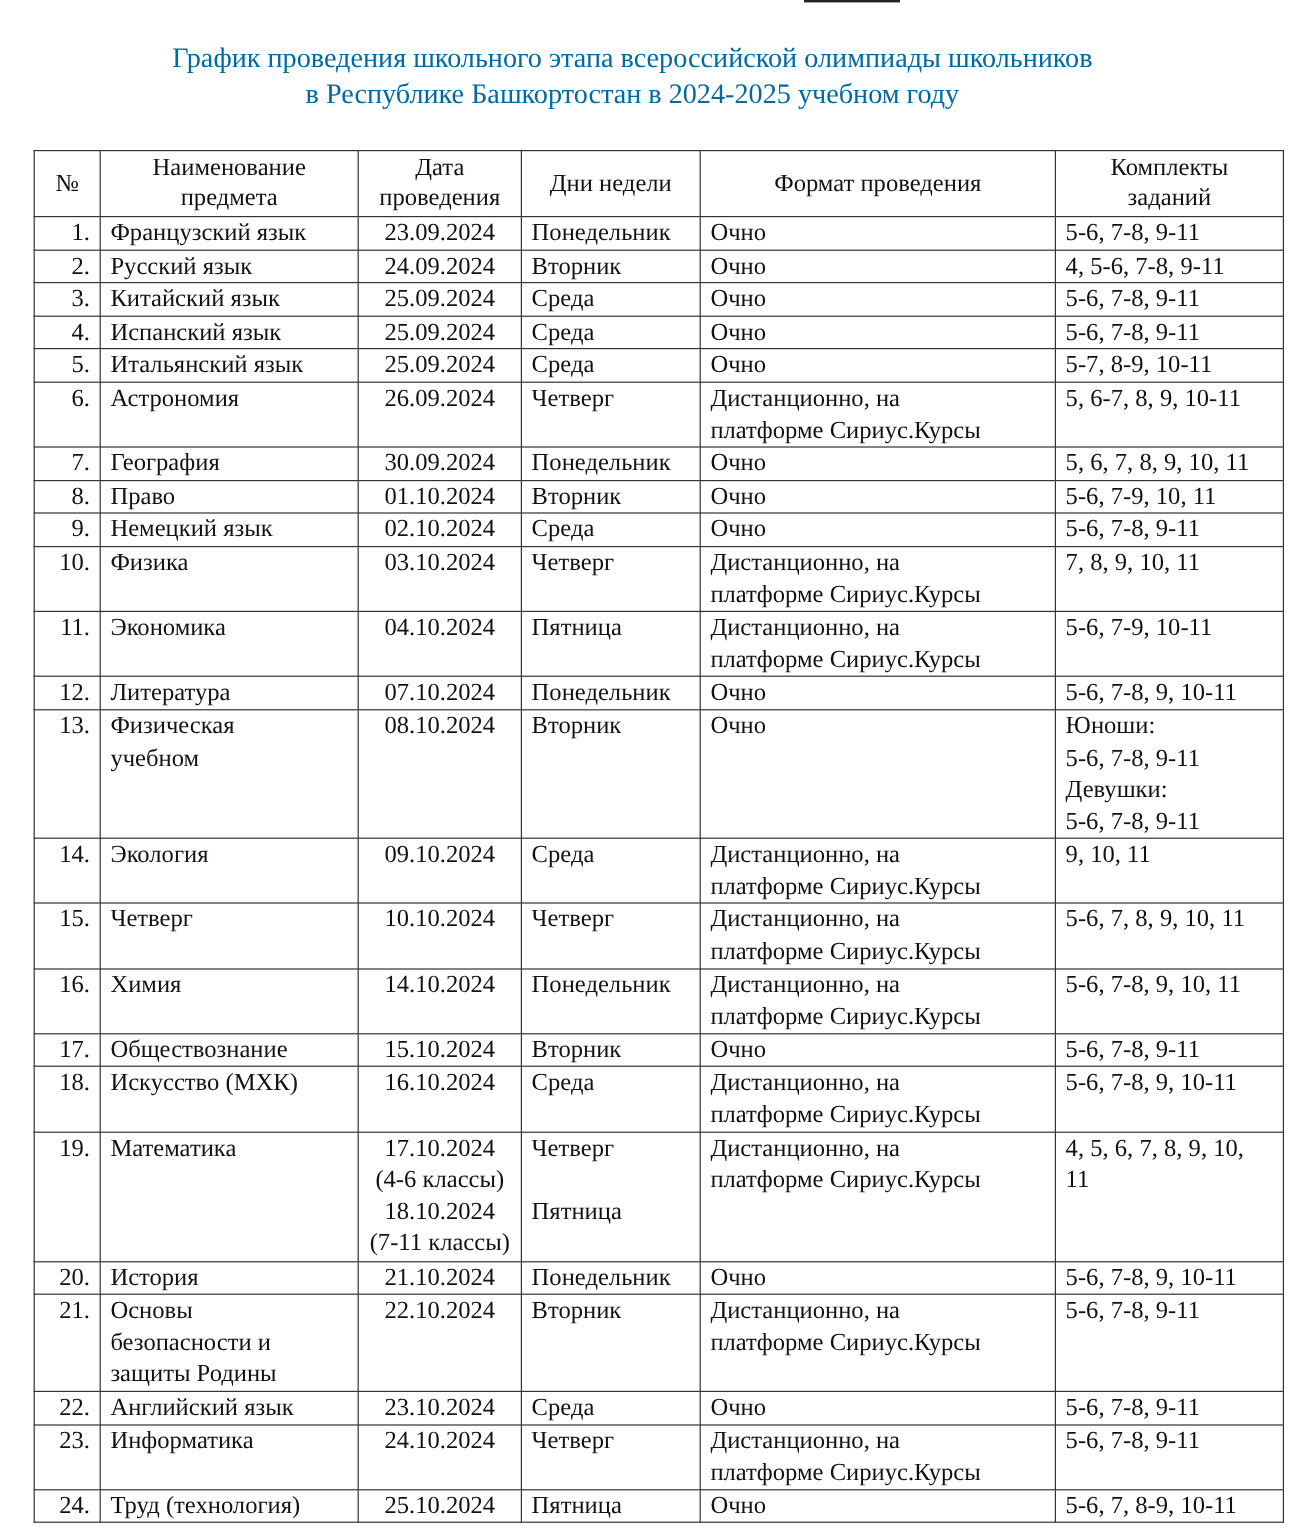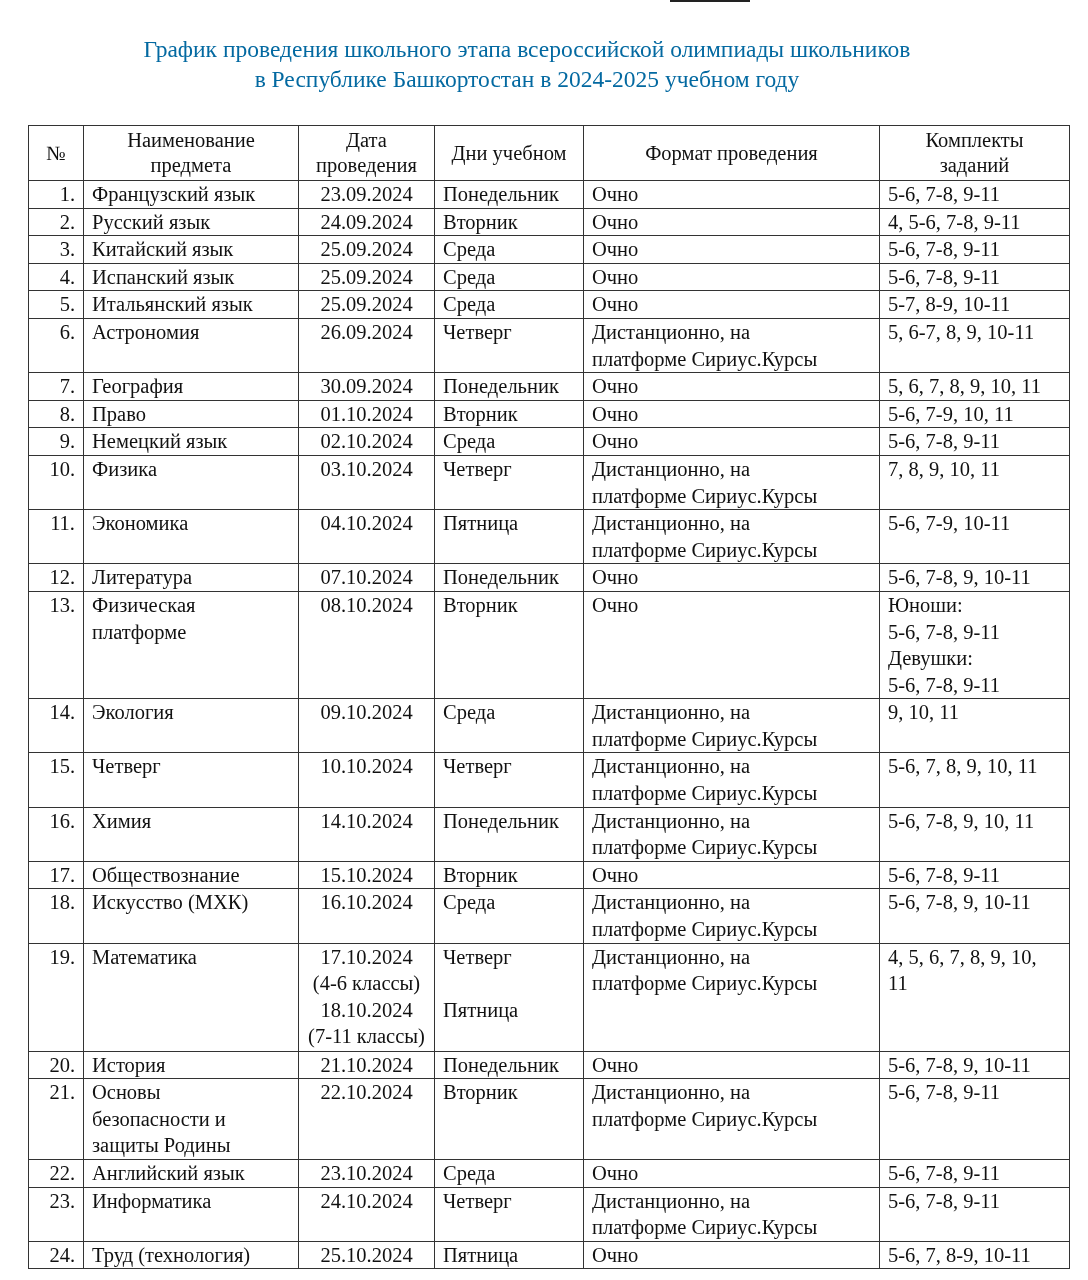--- a/index.html
+++ b/index.html
@@ -52,21 +52,21 @@
     <tr style="height:55px">
       <th>№</th>
       <th>
         <span class="line">Наименование</span>
         <span class="line">предмета</span>
       </th>
       <th>
         <span class="line">Дата</span>
         <span class="line">проведения</span>
       </th>
-      <th>Дни учебном</th>
+      <th>Дни недели</th>
       <th>Формат проведения</th>
       <th>
         <span class="line">Комплекты</span>
         <span class="line">заданий</span>
       </th>
     </tr>
   </thead>
   <tbody id="rows">
       <tr style="height: 27px;">
         <td class="num">1.</td>
@@ -284,21 +284,21 @@
           <span class="line">Очно</span>
         </td>
         <td class="kits">
           <span class="line">5-6, 7-8, 9, 10-11</span>
         </td>
       </tr>
       <tr style="height: 107px;">
         <td class="num">13.</td>
         <td class="subj">
           <span class="line">Физическая</span>
-          <span class="line">платформе</span>
+          <span class="line">учебном</span>
         </td>
         <td class="date">
           <span class="line">08.10.2024</span>
         </td>
         <td class="days">
           <span class="line">Вторник</span>
         </td>
         <td class="fmt">
           <span class="line">Очно</span>
         </td>

